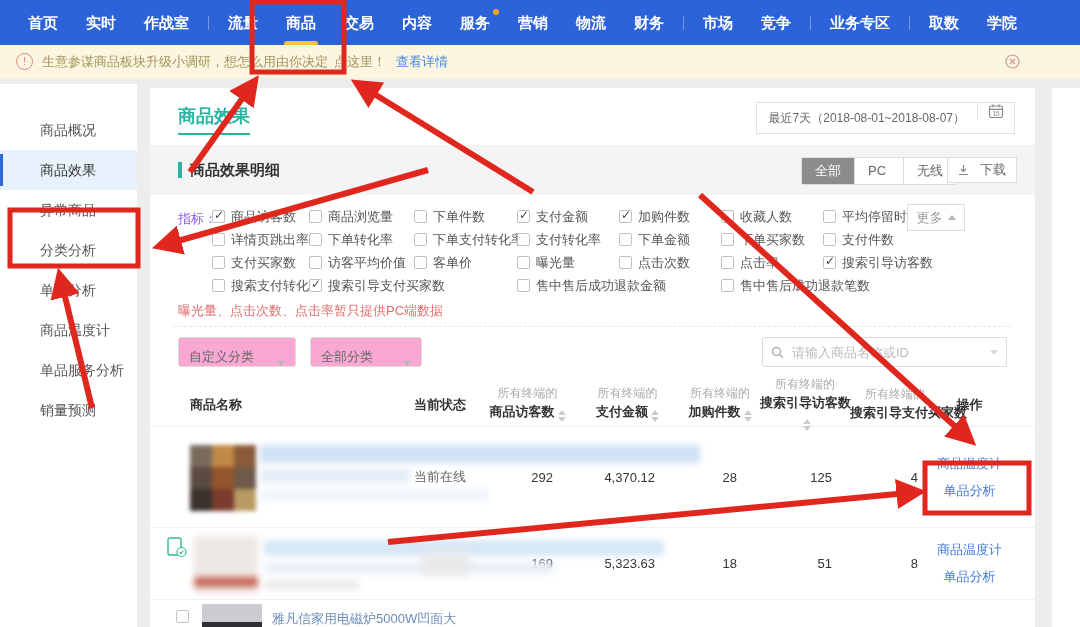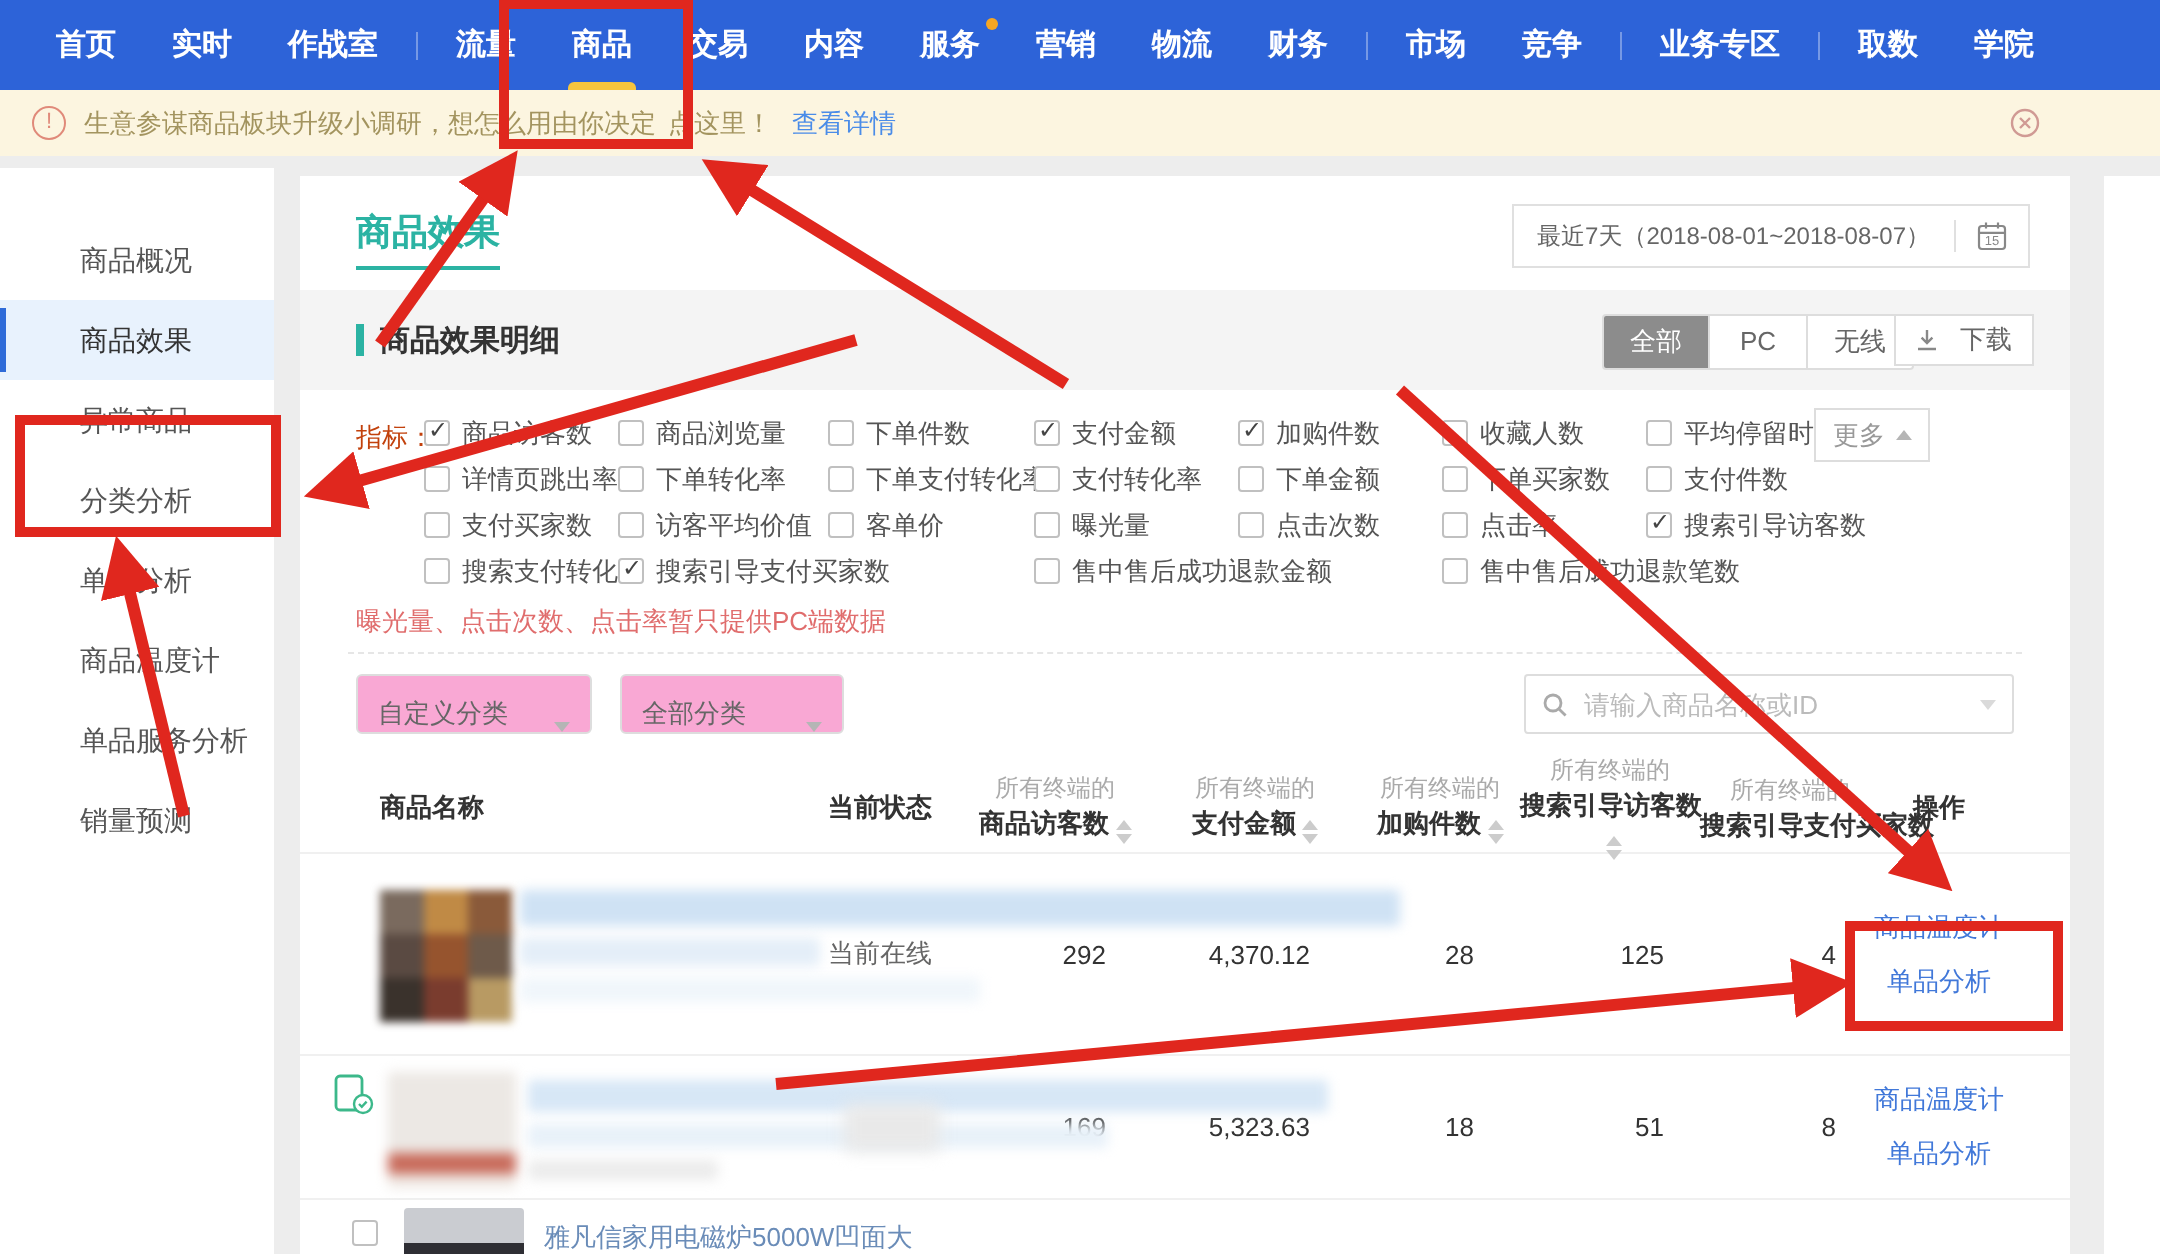--- a/index.html
+++ b/index.html
@@ -35,37 +35,37 @@
   .side-item{height:40px;line-height:40px;padding-left:40px;font-size:14px;color:#555;
     position:relative;cursor:pointer;white-space:nowrap}
   .side-item.active{background:#e8f2fd;color:#333}
   .side-item.active::before{content:"";position:absolute;left:0;top:4px;bottom:4px;width:3px;background:#2f6bd8}
   
   .main{position:absolute;left:150px;top:88px;width:885px;height:539px;background:#fff;overflow:hidden;z-index:2}
   .rightpane{position:absolute;left:1052px;top:88px;width:28px;height:539px;background:#fff;z-index:1}
   .page-title{position:absolute;left:28px;top:16px;font-size:18px;color:#2bb3a3;font-weight:bold;
     padding-bottom:5px;border-bottom:2px solid #2bb3a3}
   .datebox{position:absolute;right:20px;top:14px;height:30px;border:1px solid #e0e0e0;background:#fff;
-    display:flex;align-items:center;font-size:12px;color:#666;cursor:pointer}
+    display:flex;align-items:flex-start;font-size:12px;color:#666;cursor:pointer}
   .datebox .dtext{padding:0 12px;line-height:30px;white-space:nowrap}
   .datebox .dcal{width:36px;border-left:1px solid #e0e0e0;display:flex;align-items:center;justify-content:center}
   .section-bar{position:absolute;left:0;top:57px;width:885px;height:50px;background:#f4f4f4;
     display:flex;align-items:center;padding-left:28px;box-sizing:border-box}
   .tealbar{width:4px;height:16px;background:#2bb3a3;margin-right:8px}
   .section-title{font-size:15px;font-weight:bold;color:#333}
   .tabs{position:absolute;right:78px;top:69px;display:flex;height:26px;border:1px solid #ddd;
     border-radius:2px;overflow:hidden;background:#fff}
-  .tab{min-width:22px;padding:0 13px;line-height:26px;font-size:13px;color:#666;text-align:center;
+  .tab{min-width:22px;padding:0 13px;line-height:26px;font-size:13px;color:#666;text-align:left;
     border-right:1px solid #ddd;cursor:pointer}
   .tab:last-child{border-right:none}
   .tab.active{background:#8c8c8c;color:#fff}
   .download{position:absolute;right:18px;top:69px;height:24px;border:1px solid #ddd;background:#fff;
     font-size:13px;color:#666;padding:0 10px;display:flex;align-items:center;gap:11px;cursor:pointer}
   
-  .ind-label{position:absolute;left:28px;top:122px;font-size:13px;color:#c2410c}
+  .ind-label{position:absolute;left:28px;top:122px;font-size:13px;color:#8b5cf6}
   .ind-grid{position:absolute;left:62px;top:117px;display:grid;
     grid-template-columns:97px 105px 103px 102px 102px 102px 160px;grid-auto-rows:23px;
     font-size:13px;color:#555}
   .ind-cell{display:flex;align-items:center;gap:6px;white-space:nowrap;cursor:pointer}
   .cb{width:13px;height:13px;border:1px solid #c0c0c0;border-radius:2px;background:#fff;
     position:relative;flex:none;box-sizing:border-box}
   .cb.checked::after{content:"\2713";position:absolute;left:1px;top:-3px;font-size:12px;color:#444;font-weight:bold}
   .more-btn{position:absolute;right:70px;top:116px;width:56px;height:25px;border:1px solid #ddd;
     background:#fff;font-size:13px;color:#999;display:flex;align-items:center;justify-content:center;
     gap:5px;cursor:pointer}

